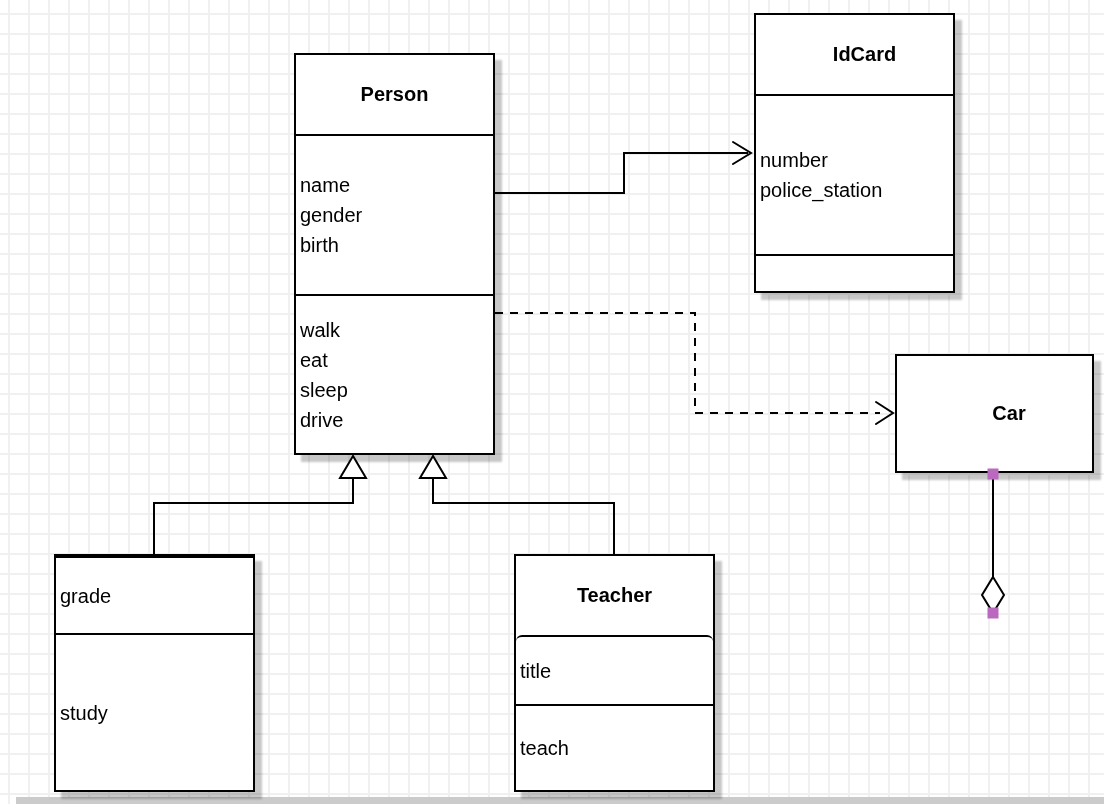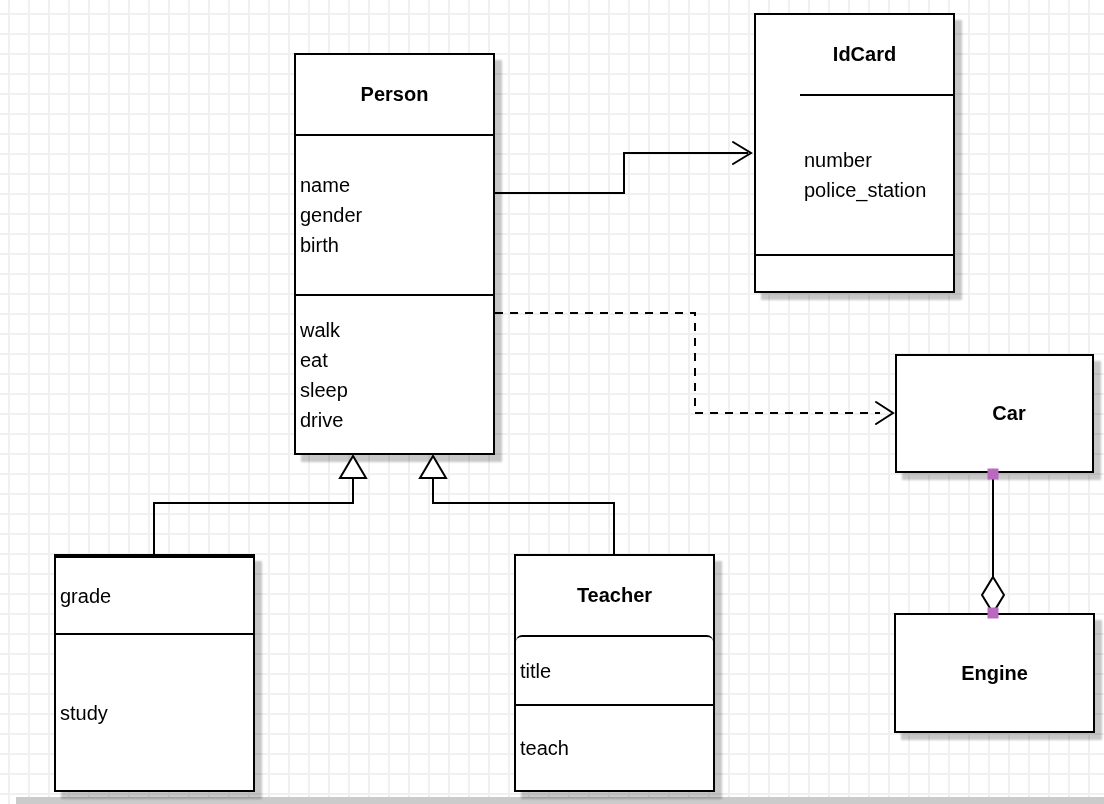--- a/index.html
+++ b/index.html
@@ -64,34 +64,31 @@
     <div class="uml-sect grow">
       <div class="uml-row">walk</div>
       <div class="uml-row">eat</div>
       <div class="uml-row">sleep</div>
       <div class="uml-row">drive</div>
     </div>
   </div>
 
   <div class="uml-class" style="left:754px;top:13px;width:201px;height:280px;">
     <div class="uml-title" style="height:79px;padding-left:20px;">IdCard</div>
-    <div class="uml-sect" style="height:160px;margin-left:44px;">
+    <div class="uml-sect" style="height:160px;">
       <div class="uml-row">number</div>
       <div class="uml-row">police_station</div>
     </div>
     <div class="uml-sect grow"></div>
   </div>
 
   <div class="uml-class simple" style="left:895px;top:354px;width:199px;height:119px;padding-left:29px;">
     <div class="uml-title">Car</div>
   </div>
 
-  <div class="uml-class simple" style="left:894px;top:613px;width:201px;height:120px;">
-    <div class="uml-title">Engine</div>
-  </div>
 
   <div class="uml-class" style="left:54px;top:554px;width:201px;height:238px;">
     <div class="uml-sect" style="height:77px;">
       <div class="uml-row">grade</div>
     </div>
     <div class="uml-sect grow">
       <div class="uml-row">study</div>
     </div>
   </div>
 

